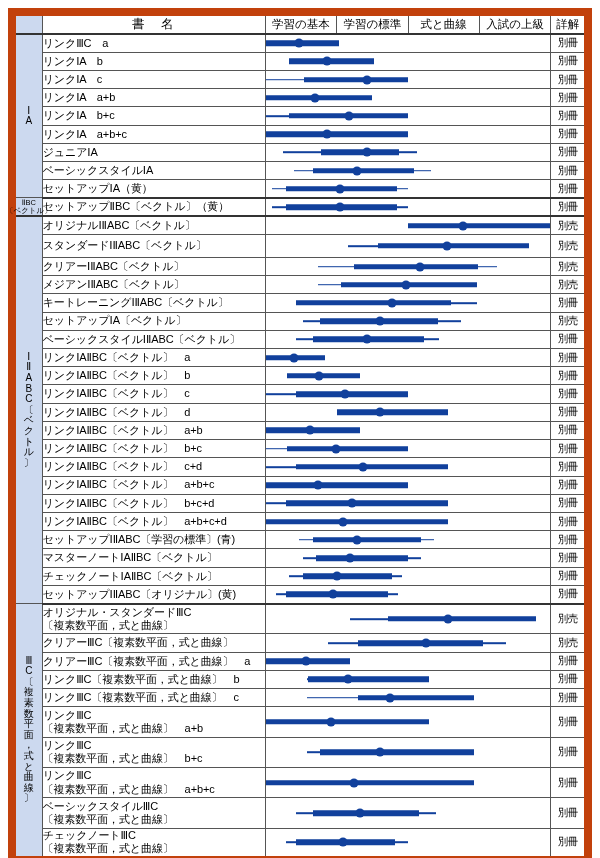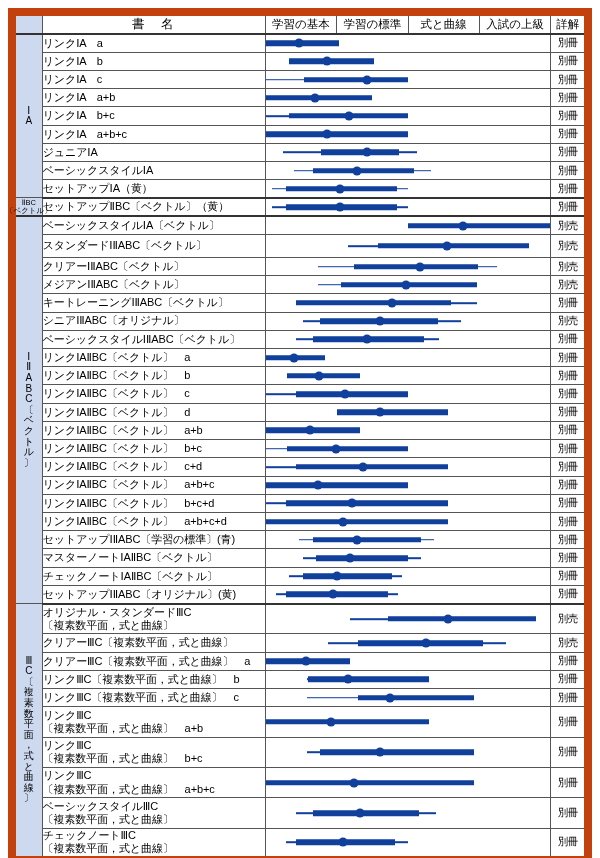--- a/index.html
+++ b/index.html
@@ -160,21 +160,21 @@
     </tr>
   </thead>
   <tbody id="tbody">
         <tr style="height: 18.2222px;">
           <td class="cat" rowspan="9">
             <div class="vstack">
               <span>Ⅰ</span>
               <span>A</span>
             </div>
           </td>
-          <td class="title">リンクⅠA　a</td>
+          <td class="title">リンクⅢC　a</td>
           <td colspan="4" class="band">
             <div class="band-wrap">
               <div class="vline" style="left: 25%;"></div>
               <div class="vline" style="left: 50%;"></div>
               <div class="vline" style="left: 75%;"></div>
               <div class="bar-thin" style="left: 0%; width: 25.75%; background: rgb(17, 64, 156);"></div>
               <div class="bar-thick" style="left: 0%; width: 25.75%; background: rgb(17, 64, 156);"></div>
               <div class="bar-dot" style="left: 11.75%; background: rgb(17, 64, 156);"></div>
             </div>
           </td>
@@ -321,21 +321,21 @@
               <span>B</span>
               <span>C</span>
               <span>〔</span>
               <span>ベ</span>
               <span>ク</span>
               <span>ト</span>
               <span>ル</span>
               <span>〕</span>
             </div>
           </td>
-          <td class="title">ベーシックスタイルⅠA〔ベクトル〕</td>
+          <td class="title">オリジナルⅠⅡABC〔ベクトル〕</td>
           <td colspan="4" class="band">
             <div class="band-wrap">
               <div class="vline" style="left: 25%;"></div>
               <div class="vline" style="left: 50%;"></div>
               <div class="vline" style="left: 75%;"></div>
               <div class="bar-thin" style="left: 50%; width: 50%; background: rgb(17, 64, 156);"></div>
               <div class="bar-thick" style="left: 50%; width: 50%; background: rgb(17, 64, 156);"></div>
               <div class="bar-dot" style="left: 69.25%; background: rgb(17, 64, 156);"></div>
             </div>
           </td>
@@ -391,21 +391,21 @@
               <div class="vline" style="left: 50%;"></div>
               <div class="vline" style="left: 75%;"></div>
               <div class="bar-thin" style="left: 10.5%; width: 63.75%; background: rgb(17, 64, 156);"></div>
               <div class="bar-thick" style="left: 10.5%; width: 54.5%; background: rgb(17, 64, 156);"></div>
               <div class="bar-dot" style="left: 44.25%; background: rgb(17, 64, 156);"></div>
             </div>
           </td>
           <td class="det">別冊</td>
         </tr>
         <tr style="height: 18.2222px;">
-          <td class="title">シニアⅠⅡABC〔オリジナル〕</td>
+          <td class="title">セットアップⅠA〔ベクトル〕</td>
           <td colspan="4" class="band">
             <div class="band-wrap">
               <div class="vline" style="left: 25%;"></div>
               <div class="vline" style="left: 50%;"></div>
               <div class="vline" style="left: 75%;"></div>
               <div class="bar-thin" style="left: 13%; width: 55.5%; background: rgb(17, 64, 156);"></div>
               <div class="bar-thick" style="left: 19%; width: 41.5%; background: rgb(17, 64, 156);"></div>
               <div class="bar-dot" style="left: 40%; background: rgb(17, 64, 156);"></div>
             </div>
           </td>

